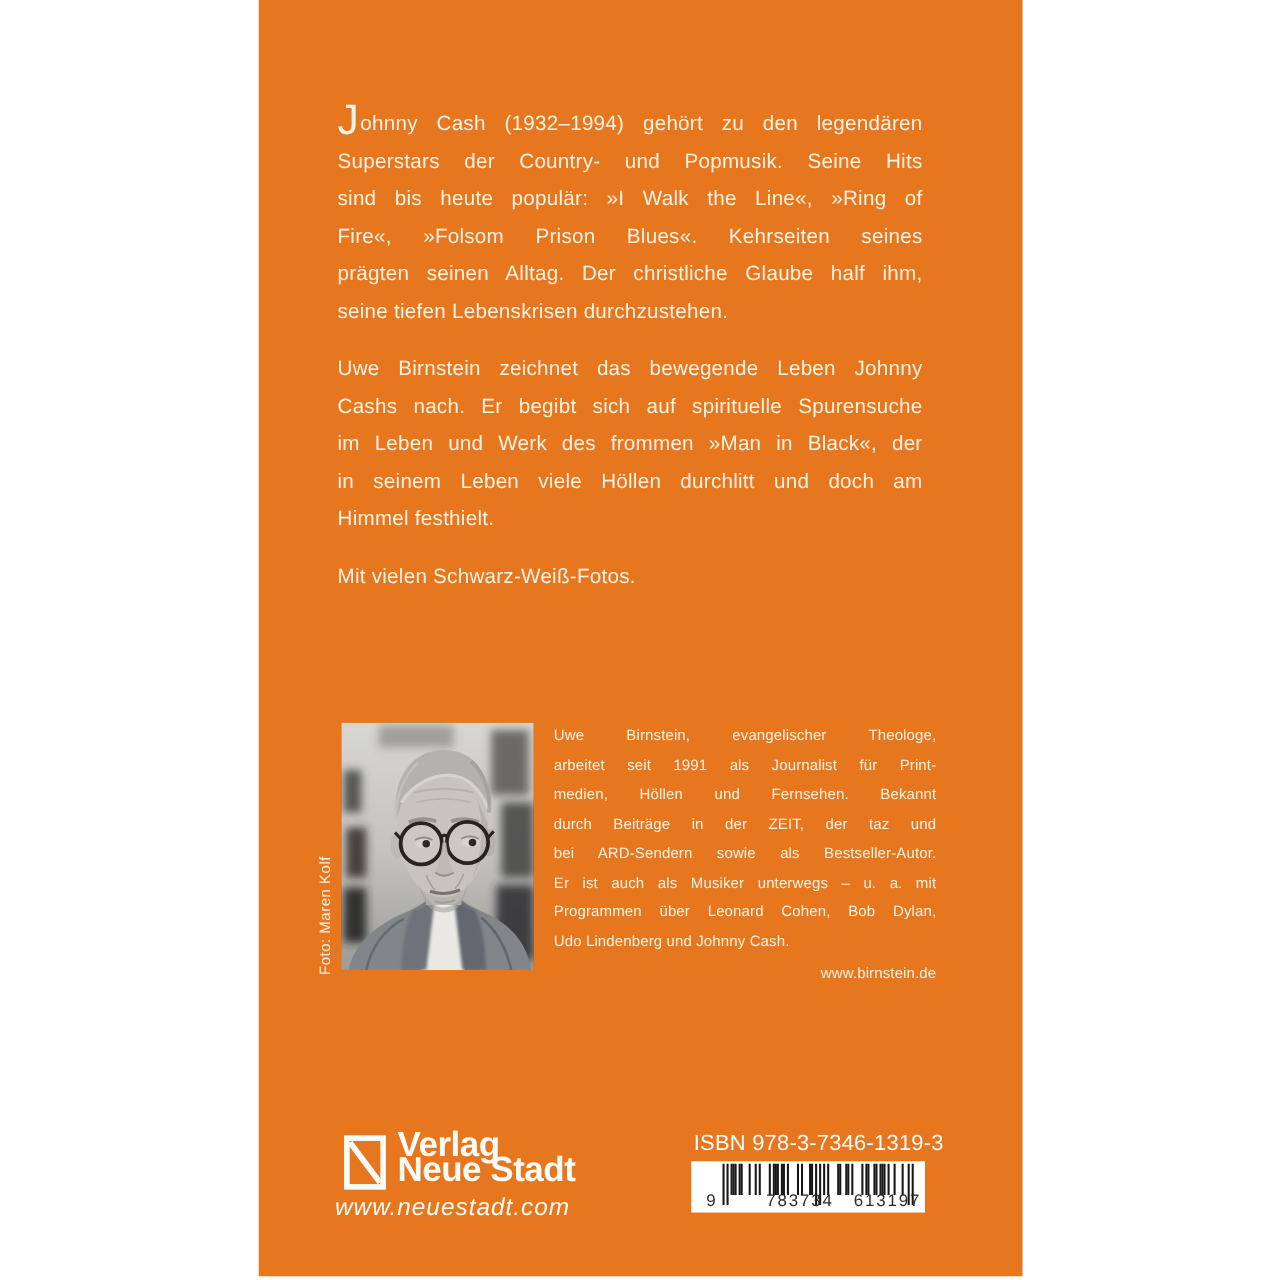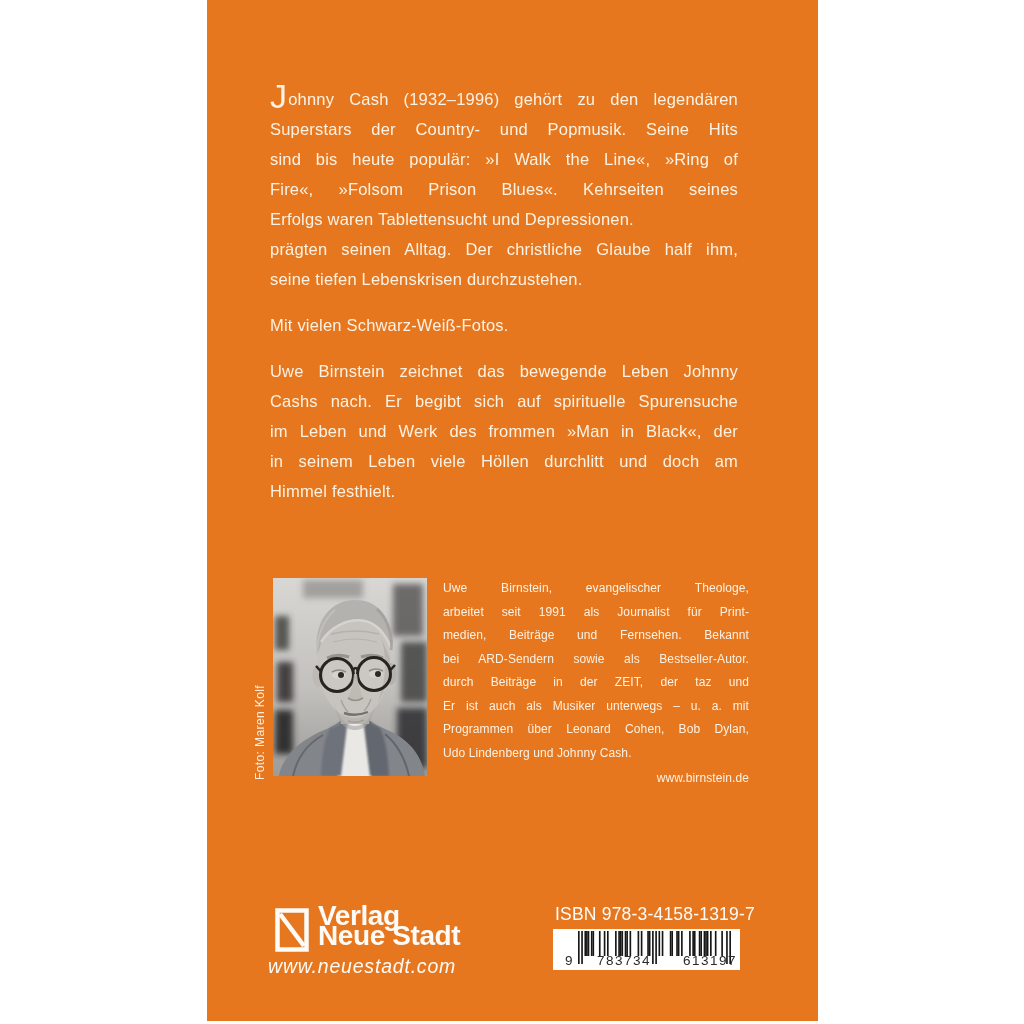--- a/index.html
+++ b/index.html
@@ -33,48 +33,47 @@
   .pub-web{position:absolute;left:61px;top:955px;color:#FDFBF7;
     font-size:19.5px;letter-spacing:.8px;font-style:italic;}
 
   
   .isbn-label{position:absolute;left:348px;top:904px;width:185px;text-align:center;
     color:#FDFCFA;font-size:17.5px;letter-spacing:.2px;white-space:nowrap;}
   .barcode{position:absolute;left:346px;top:929px;width:187px;height:41px;background:#FFFFFF;}
   .barcode svg{position:absolute;left:0;top:0;}
   .bc-digit{position:absolute;bottom:2px;color:#2A2A2A;font-size:13.5px;letter-spacing:1.5px;}
   .bc-d0{left:12px;}
-  .bc-d1{left:44px;width:70px;text-align:left;}
+  .bc-d1{left:44px;width:70px;text-align:right;}
   .bc-d2{left:122px;width:70px;text-align:center;margin-top:43px;}
 </style>
 </head>
 <body>
 
 <div class="stage">
   <div class="cover">
 
     <div class="blurb">
       <div class="pgroup">
-        <div class="bl j"><span class="dropcap">J</span><span>ohnny Cash (1932–1996) gehört zu den legendären</span></div>
+        <div class="bl j"><span class="dropcap">J</span><span>ohnny Cash (1932–1994) gehört zu den legendären</span></div>
         <div class="bl j">Superstars der Country- und Popmusik. Seine Hits</div>
         <div class="bl j">sind bis heute populär: »I Walk the Line«, »Ring of</div>
         <div class="bl j">Fire«, »Folsom Prison Blues«. Kehrseiten seines</div>
-        <div class="bl">Erfolgs waren Tablettensucht und Depressionen.</div>
         <div class="bl j">prägten seinen Alltag. Der christliche Glaube half ihm,</div>
         <div class="bl">seine tiefen Lebenskrisen durchzustehen.</div>
-      </div>
-      <div class="pgroup">
-        <div class="bl">Mit vielen Schwarz-Weiß-Fotos.</div>
       </div>
       <div class="pgroup">
         <div class="bl j">Uwe Birnstein zeichnet das bewegende Leben Johnny</div>
         <div class="bl j">Cashs nach. Er begibt sich auf spirituelle Spurensuche</div>
         <div class="bl j">im Leben und Werk des frommen »Man in Black«, der</div>
         <div class="bl j">in seinem Leben viele Höllen durchlitt und doch am</div>
         <div class="bl">Himmel festhielt.</div>
+      </div>
+      <div class="pgroup">
+        <div class="bl">Mit vielen Schwarz-Weiß-Fotos.</div>
       </div>
     </div>
 
     <div class="photo">
       <svg width="154" height="198" viewBox="0 0 154 198" xmlns="http://www.w3.org/2000/svg">
         <defs>
           <linearGradient id="bgg" x1="0" y1="0" x2="0" y2="1">
             <stop offset="0" stop-color="#d8d7d4"></stop>
             <stop offset="0.55" stop-color="#c2c1be"></stop>
             <stop offset="1" stop-color="#9c9b98"></stop>
@@ -148,42 +147,42 @@
 
         <path d="M71,135 Q82,139 95,134" stroke="#76726d" stroke-width="2.4" fill="none"></path>
         <path d="M75,143 Q83,146 91,142" stroke="#9d9994" stroke-width="1.6" fill="none" opacity=".8"></path>
       </svg>
     </div>
     <div class="photo-credit">Foto: Maren Kolf</div>
 
     <div class="bio">
       <div class="bl j">Uwe Birnstein, evangelischer Theologe,</div>
       <div class="bl j">arbeitet seit 1991 als Journalist für Print-</div>
-      <div class="bl j">medien, Beiträge und Fernsehen. Bekannt</div>
+      <div class="bl j">medien, Höllen und Fernsehen. Bekannt</div>
+      <div class="bl j">durch Beiträge in der ZEIT, der taz und</div>
       <div class="bl j">bei ARD-Sendern sowie als Bestseller-Autor.</div>
-      <div class="bl j">durch Beiträge in der ZEIT, der taz und</div>
       <div class="bl j">Er ist auch als Musiker unterwegs – u. a. mit</div>
       <div class="bl j">Programmen über Leonard Cohen, Bob Dylan,</div>
       <div class="bl">Udo Lindenberg und Johnny Cash.</div>
       <div class="bl site">www.birnstein.de</div>
     </div>
 
     <div class="pub-logo">
       <svg width="34" height="44" viewBox="0 0 34 44" xmlns="http://www.w3.org/2000/svg">
         <rect x="2.5" y="2.5" width="29" height="39" fill="none" stroke="#FDFBF7" stroke-width="4.5"></rect>
         <line x1="5" y1="6" x2="29" y2="38" stroke="#FDFBF7" stroke-width="4.5"></line>
       </svg>
     </div>
     <div class="pub-name">
       <div>Verlag</div>
       <div>Neue Stadt</div>
     </div>
     <div class="pub-web">www.neuestadt.com</div>
 
-    <div class="isbn-label">ISBN 978-3-4158-1319-7</div>
+    <div class="isbn-label">ISBN 978-3-7346-1319-3</div>
     <div class="barcode">
       <svg width="187" height="41">
           <rect x="25.00" y="2" width="1.65" height="33" fill="#161616"></rect>
           <rect x="28.22" y="2" width="1.65" height="33" fill="#161616"></rect>
           <rect x="31.44" y="2" width="1.65" height="25" fill="#161616"></rect>
           <rect x="33.05" y="2" width="1.65" height="25" fill="#161616"></rect>
           <rect x="34.66" y="2" width="1.65" height="25" fill="#161616"></rect>
           <rect x="37.88" y="2" width="1.65" height="25" fill="#161616"></rect>
           <rect x="39.49" y="2" width="1.65" height="25" fill="#161616"></rect>
           <rect x="45.93" y="2" width="1.65" height="25" fill="#161616"></rect>

